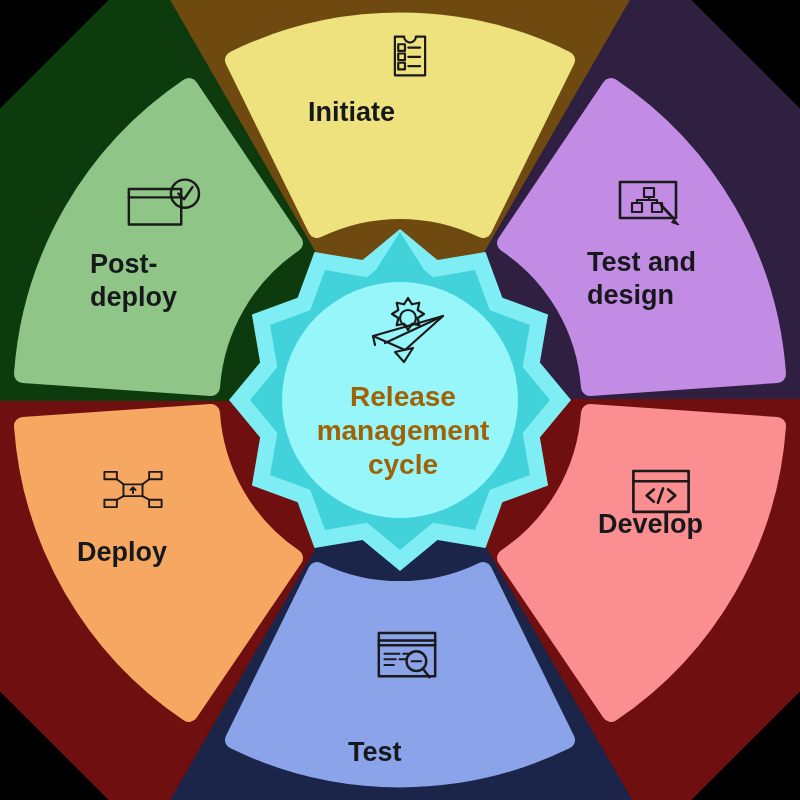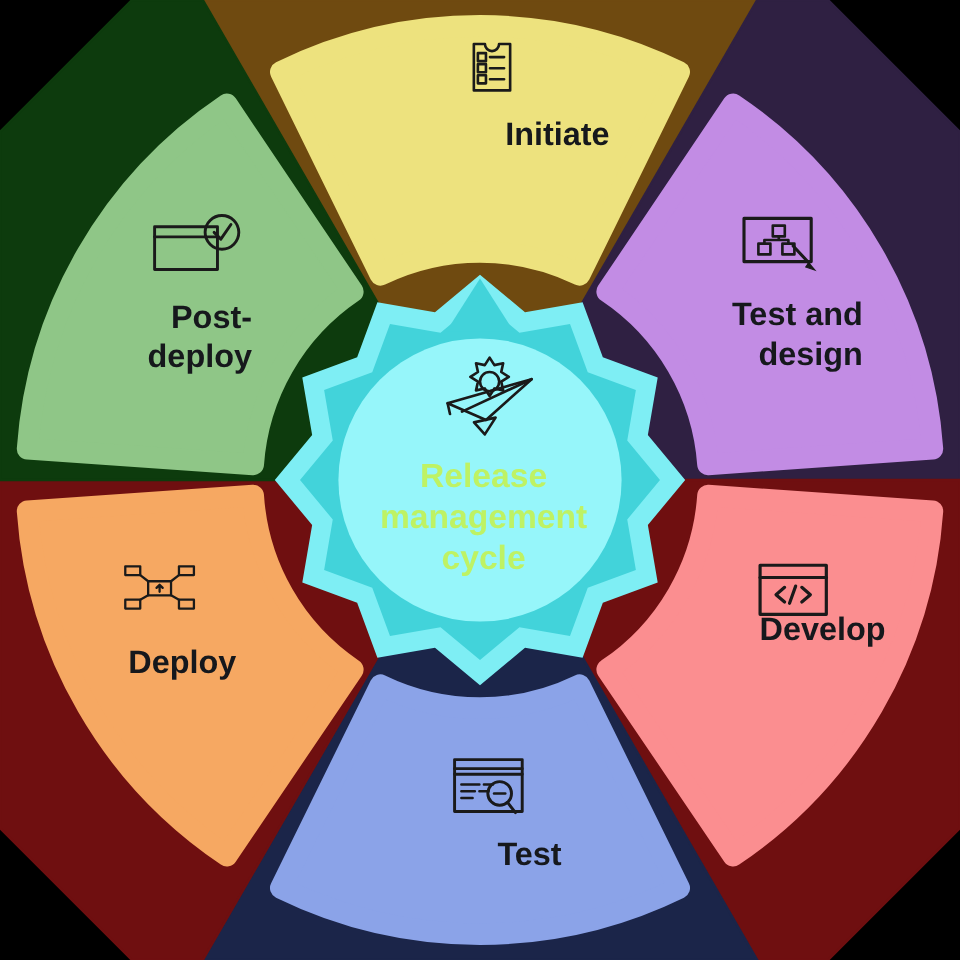--- a/index.html
+++ b/index.html
@@ -1,22 +1,22 @@
 <!DOCTYPE html>
 <html><head>
 <meta charset="utf-8">
 <style>
   html,body{margin:0;padding:0;background:#000;}
   .stage{position:relative;width:800px;height:800px;background:#000;overflow:hidden;
          font-family:"Liberation Sans", sans-serif;}
   .layer{position:absolute;left:0;top:0;}
-  .seg-label{position:absolute;text-align:right;font-weight:700;font-size:27px;
+  .seg-label{position:absolute;text-align:left;font-weight:700;font-size:27px;
              line-height:33px;color:#16181c;}
   .center-label{position:absolute;text-align:center;font-weight:700;font-size:28px;
-                line-height:34px;color:#bef264;}
+                line-height:34px;color:#a16207;}
   .icon{position:absolute;}
   .ic{stroke:#1a1a1a;fill:none;stroke-width:2.6;stroke-linecap:round;stroke-linejoin:round;}
   .ic-thin{stroke:#1a1a1a;fill:none;stroke-width:2.2;stroke-linecap:round;stroke-linejoin:round;}
 </style>
 </head>
 <body>
 
 <div class="stage">
 
   <svg class="layer" width="800" height="800" viewBox="0 0 800 800">
@@ -102,21 +102,21 @@
     <path class="ic-thin" d="M29,56 L38,66 L47,52 Z" fill="#96f6fa"></path>
     <path class="ic-thin" d="M77,20 L19,47 M7,40 L9,49"></path>
   </svg>
 
   <div class="seg-label" style="left:308px;top:96px;width:200px">Initiate</div>
 
   <div class="seg-label" style="left:587px;top:246px;width:132px">Test and design</div>
 
   <div class="seg-label" style="left:598px;top:508px;width:140px">Develop</div>
 
-  <div class="seg-label" style="left:348px;top:696px;width:120px">Test</div>
+  <div class="seg-label" style="left:348px;top:736px;width:120px">Test</div>
 
   <div class="seg-label" style="left:90px;top:248px;width:120px">Post-deploy</div>
 
   <div class="seg-label" style="left:77px;top:536px;width:120px">Deploy</div>
 
   <div class="center-label" style="left:297px;top:380px;width:212px">Release management cycle</div>
 
 </div>
 
 </body></html>

